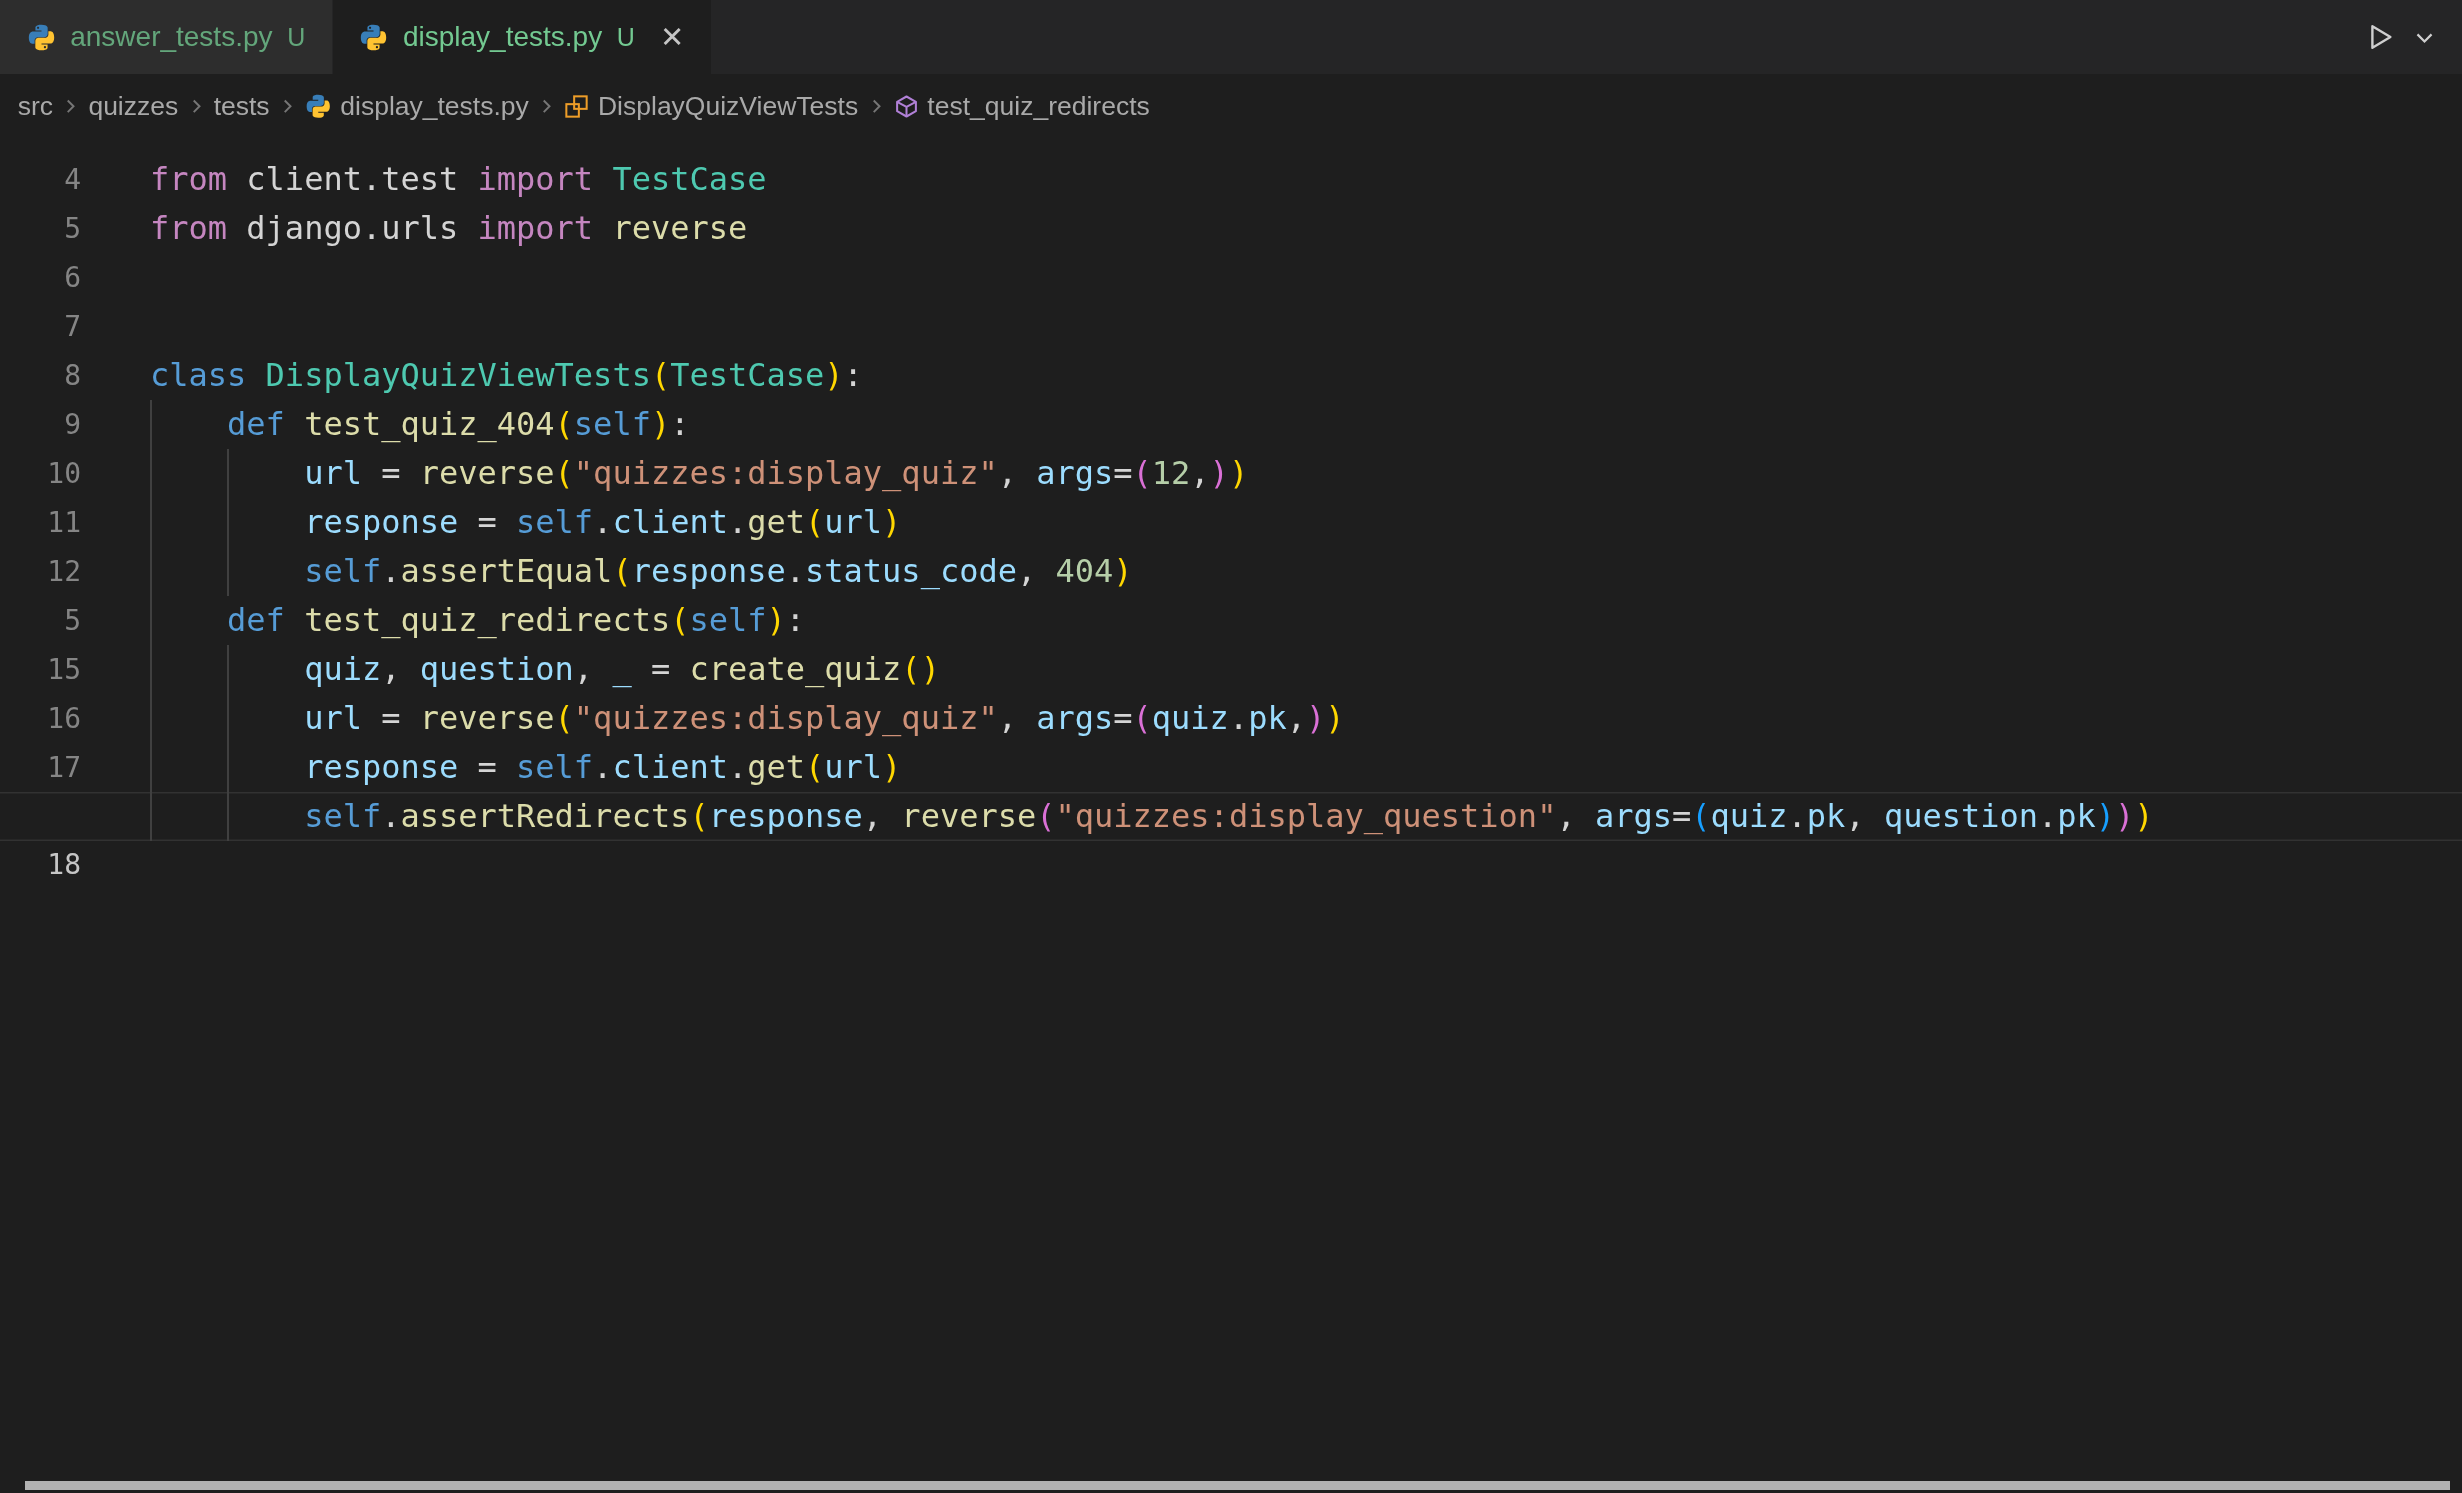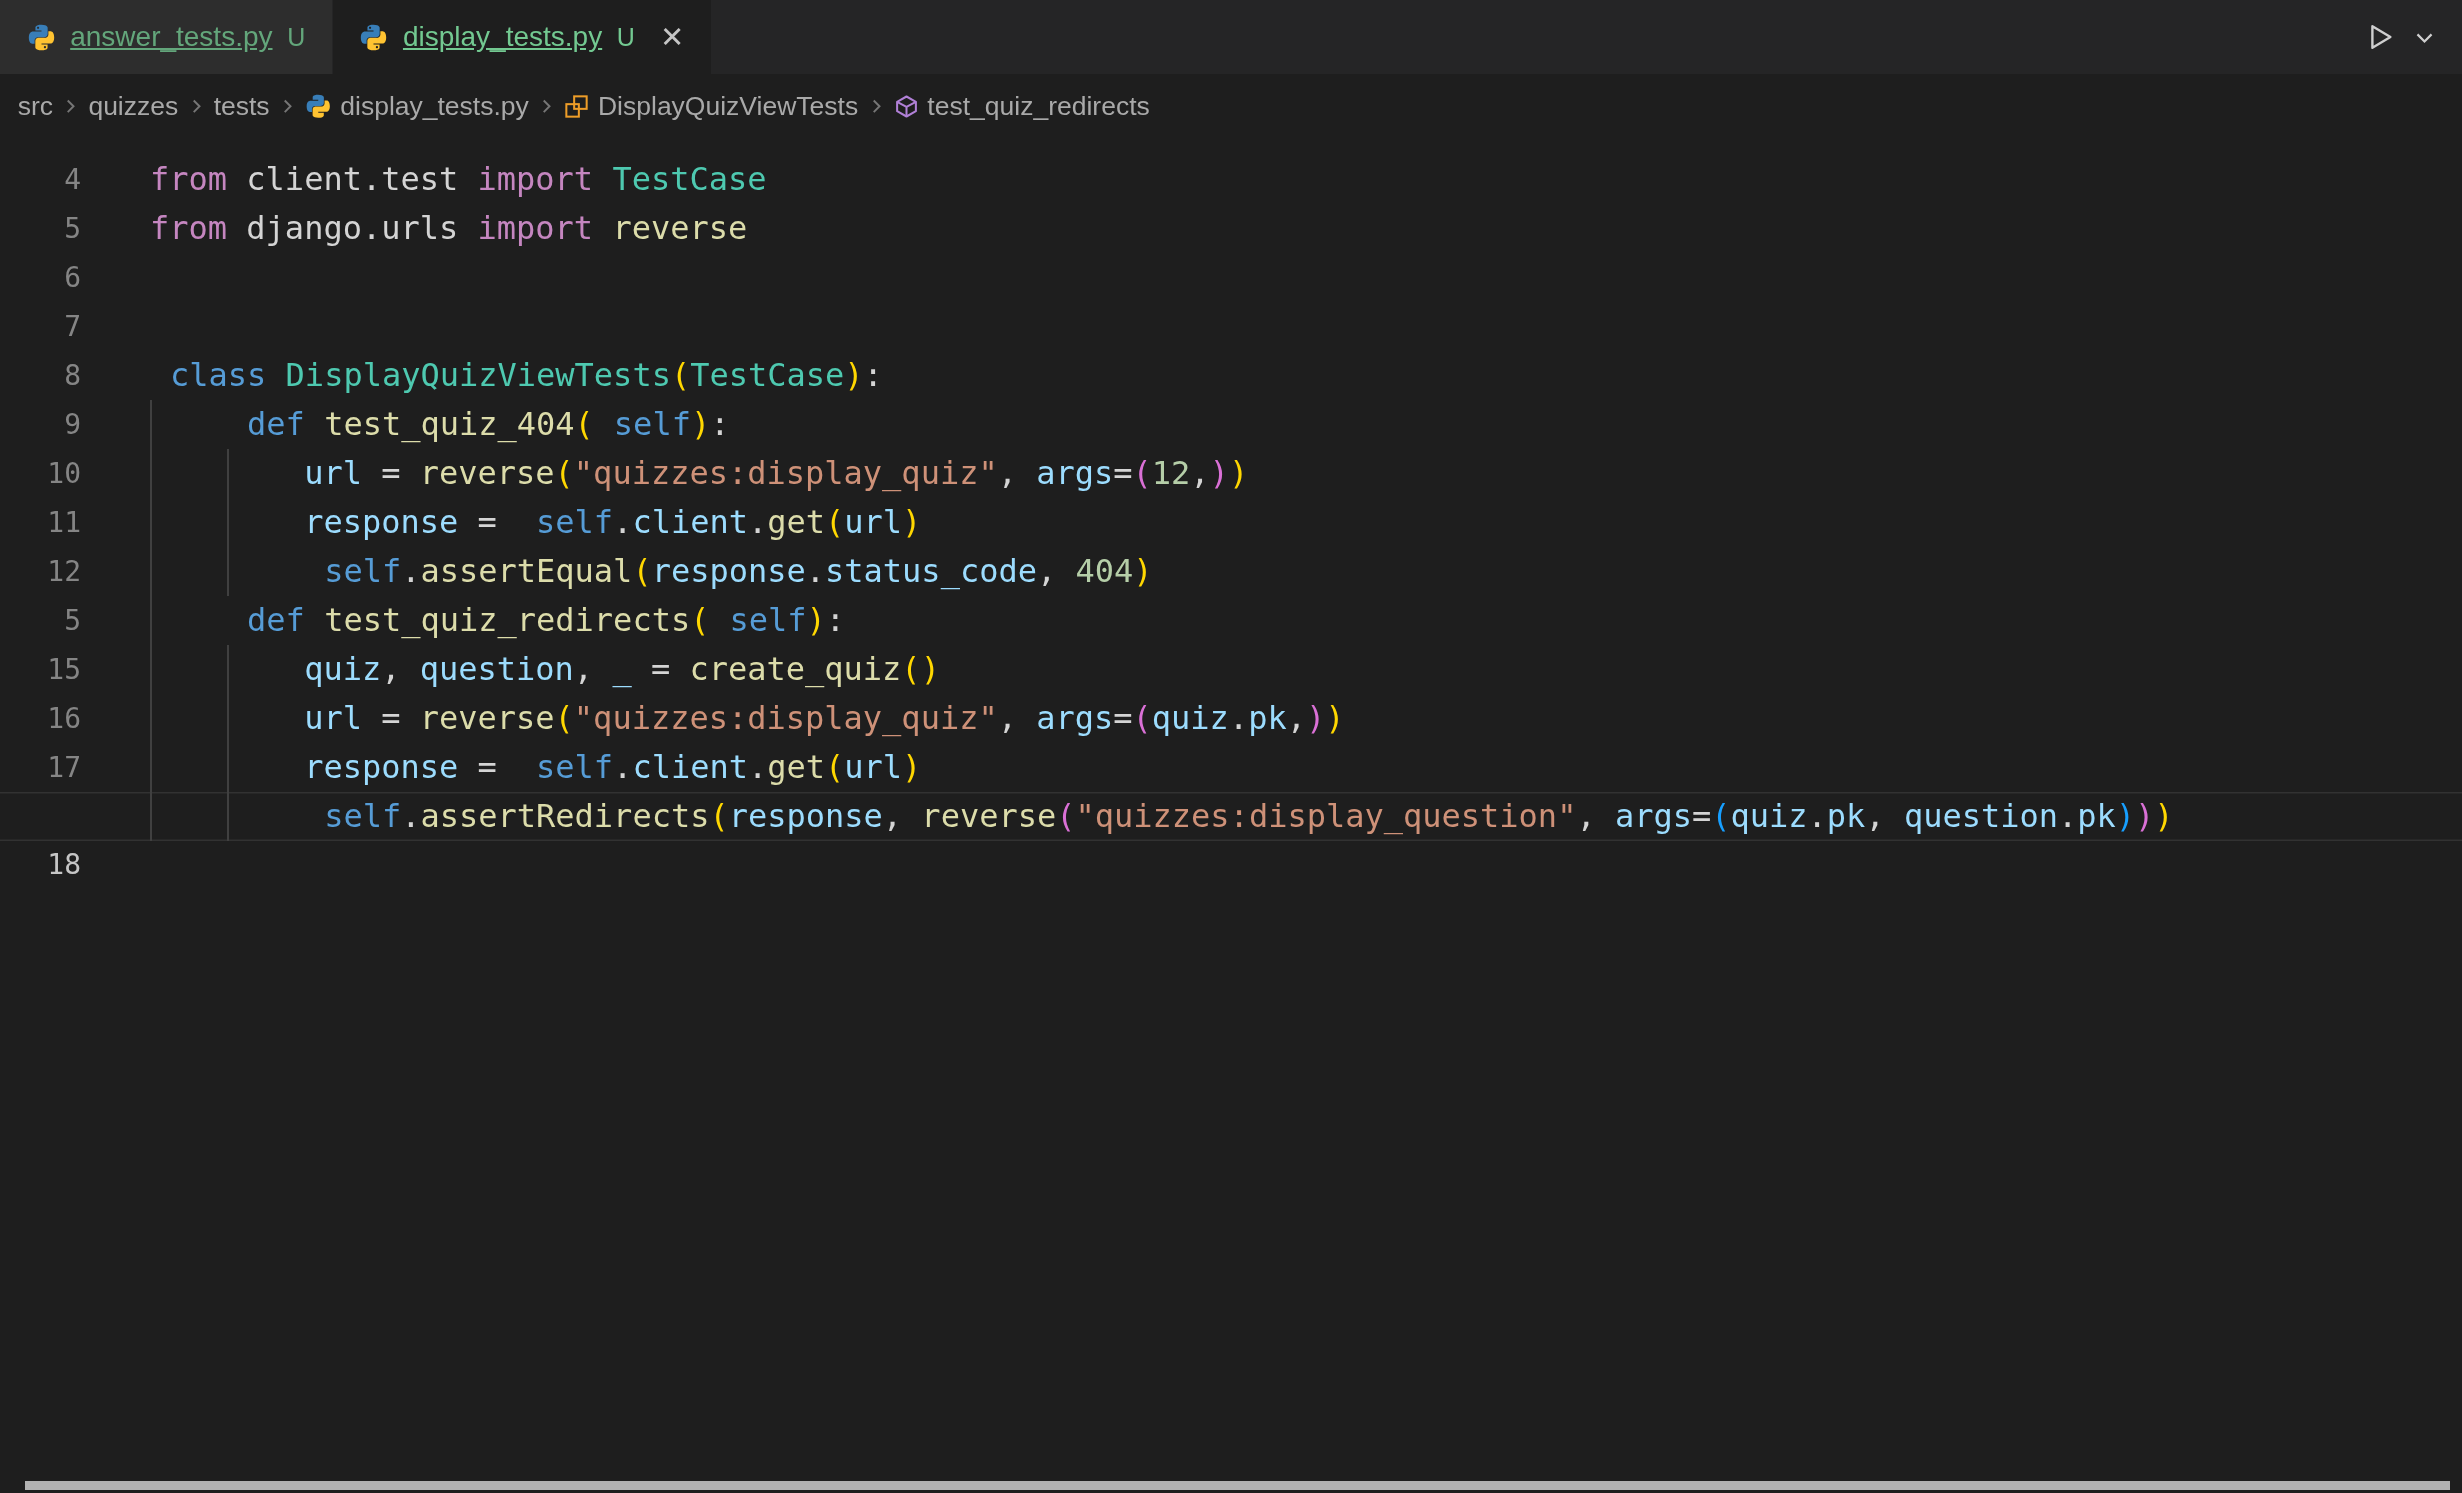--- a/index.html
+++ b/index.html
@@ -4,21 +4,21 @@
 <style>
   *{margin:0;padding:0;box-sizing:border-box;}
   html,body{width:2462px;height:1494px;overflow:hidden;background:var(--bg,#1e1e1e);font-family:"Liberation Sans",sans-serif;}
   .app{width:2462px;height:1494px;display:flex;flex-direction:column;position:relative;background:var(--bg,#1e1e1e);}
 
   
   .tab-bar{height:74px;flex:none;display:flex;align-items:stretch;background:var(--tabstrip,#252526);}
   .tab{display:flex;align-items:center;gap:14.7px;padding:0 26.5px;font-size:28px;cursor:pointer;border-right:1.5px solid var(--tabstrip,#252526);}
   .tab.inactive{background:var(--tabInactive,#2d2d2d);}
   .tab.active{background:var(--bg,#1e1e1e);}
-  .tab-label{color:var(--untracked,#73C991);white-space:nowrap;text-decoration:underline;}
+  .tab-label{color:var(--untracked,#73C991);white-space:nowrap;}
   .tab.inactive .tab-label{opacity:.78;}
   .tab-badge{color:var(--untracked,#73C991);font-size:25px;}
   .tab.inactive .tab-badge{opacity:.78;}
   .tab-close{color:#c5c5c5;font-size:29px;line-height:1;margin-left:10.3px;cursor:pointer;}
   .tab-icon svg{display:block;}
   .tab-actions{margin-left:auto;display:flex;align-items:center;gap:7.4px;padding-right:20.6px;}
   .action{display:flex;align-items:center;justify-content:center;cursor:pointer;padding:4.4px;}
 
   
   .breadcrumbs{height:65px;flex:none;display:flex;padding:0 11.8px;font-size:26.5px;color:var(--breadcrumb,#a9a9a9);background:var(--bg,#1e1e1e);}
@@ -29,21 +29,21 @@
   
   .editor{flex:1;position:relative;padding-top:16px;font-family:"DejaVu Sans Mono",monospace;font-size:32px;color:var(--wh,#d4d4d4);overflow:hidden;}
   .code-row{display:flex;height:49px;line-height:49px;position:relative;}
   .code-row.active{box-shadow:inset 0 1.5px 0 rgba(255,255,255,.09), inset 0 -1.5px 0 rgba(255,255,255,.09);}
   .gutter{flex:none;width:110px;padding-right:29px;text-align:right;font-size:28px;color:var(--lineNum,#858585);cursor:pointer;}
   .code-row.active .gutter{color:var(--lineNumActive,#c6c6c6);margin-top:48px;}
   .code-text{flex:1;position:relative;padding-left:40px;white-space:pre;}
   .guide{position:absolute;top:0;bottom:0;width:1.5px;background:var(--guide,#404040);}
 
   .tk-kw{color:var(--kw,#C586C0);}
-  .tk-kw2{color:var(--kw2,#569CD6);margin-left:20px;}
+  .tk-kw2{color:var(--kw2,#569CD6);}
   .tk-cls{color:var(--cls,#4EC9B0);}
   .tk-fn{color:var(--fn,#DCDCAA);}
   .tk-var{color:var(--variable,#9CDCFE);text-align:right;}
   .tk-str{color:var(--str,#CE9178);}
   .tk-num{color:var(--num,#B5CEA8);}
   .tk-wh{color:var(--wh,#d4d4d4);}
   .tk-b1{color:var(--b1,#FFD700);}
   .tk-b2{color:var(--b2,#DA70D6);}
   .tk-b3{color:var(--b3,#179FFF);}
 

